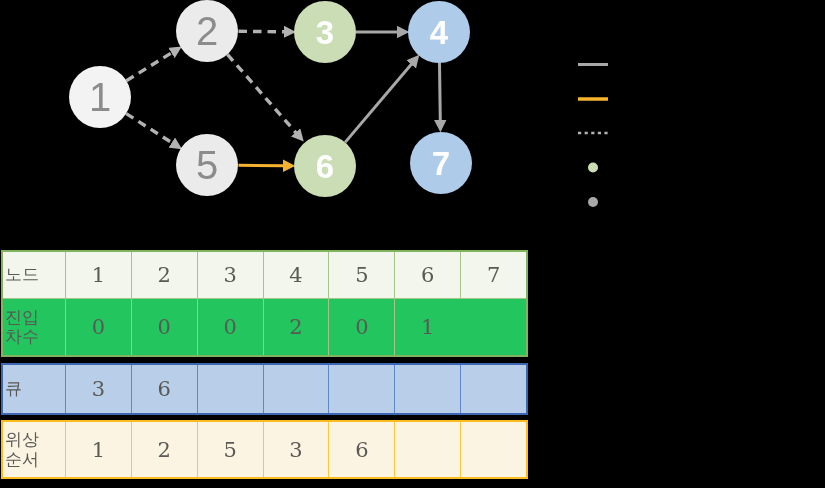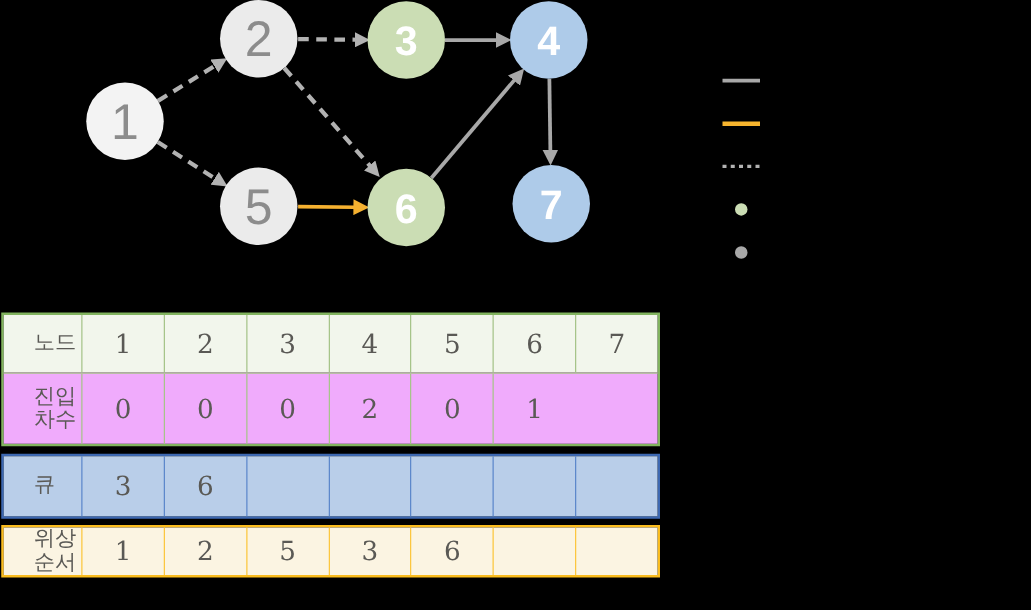--- a/index.html
+++ b/index.html
@@ -11,33 +11,33 @@
   .graph-svg{position:absolute;left:0;top:0;}
 
   
   .tbl{position:absolute;box-sizing:border-box;}
   .tbl .trow{display:grid;grid-template-columns:62px repeat(7,1fr);box-sizing:border-box;}
   .cell{
     box-sizing:border-box;display:flex;align-items:center;justify-content:center;
     font-family:"DejaVu Serif","Liberation Serif",serif;
     color:#5a5955;white-space:pre-line;overflow:hidden;
   }
-  .cell.lbl{justify-content:flex-start;padding-left:24px;font-size:17px;line-height:1.12;}
+  .cell.lbl{justify-content:flex-start;padding-left:2px;font-size:17px;line-height:1.12;}
   .cell.val{font-size:21px;}
   .cell + .cell{border-left:1.6px solid var(--inner);}
 
   .tbl.green{left:1px;top:250px;width:527px;border:2px solid #82B45F;--inner:#A6C489;}
   .tbl.green .r1{height:46px;background:#F2F6EC;}
-  .tbl.green .r2{height:57px;background:#f0abfc;border-top:1.6px solid #A6C489;}
+  .tbl.green .r2{height:57px;background:#22c55e;border-top:1.6px solid #A6C489;}
 
   .tbl.blue{left:1px;top:363px;width:527px;border:2.5px solid #3D68B1;--inner:#5D88CB;}
   .tbl.blue .r1{height:48px;background:#B9CEE9;}
 
   .tbl.yellow{left:1px;top:420px;width:527px;border:2.5px solid #FABC1E;--inner:#FCC63F;}
-  .tbl.yellow .r1{height:38px;background:#FBF4E2;text-align:center;}
+  .tbl.yellow .r1{height:55px;background:#FBF4E2;text-align:center;}
 
   
   .node-num-gray{font-family:"Liberation Sans","DejaVu Sans",sans-serif;font-size:40px;fill:#8C8C8C;font-weight:400;}
   .node-num-white{font-family:"Liberation Sans","DejaVu Sans",sans-serif;font-size:33px;fill:#FFFFFF;font-weight:700;}
 </style>
 </head>
 <body>
 
 <div class="stage">
 

